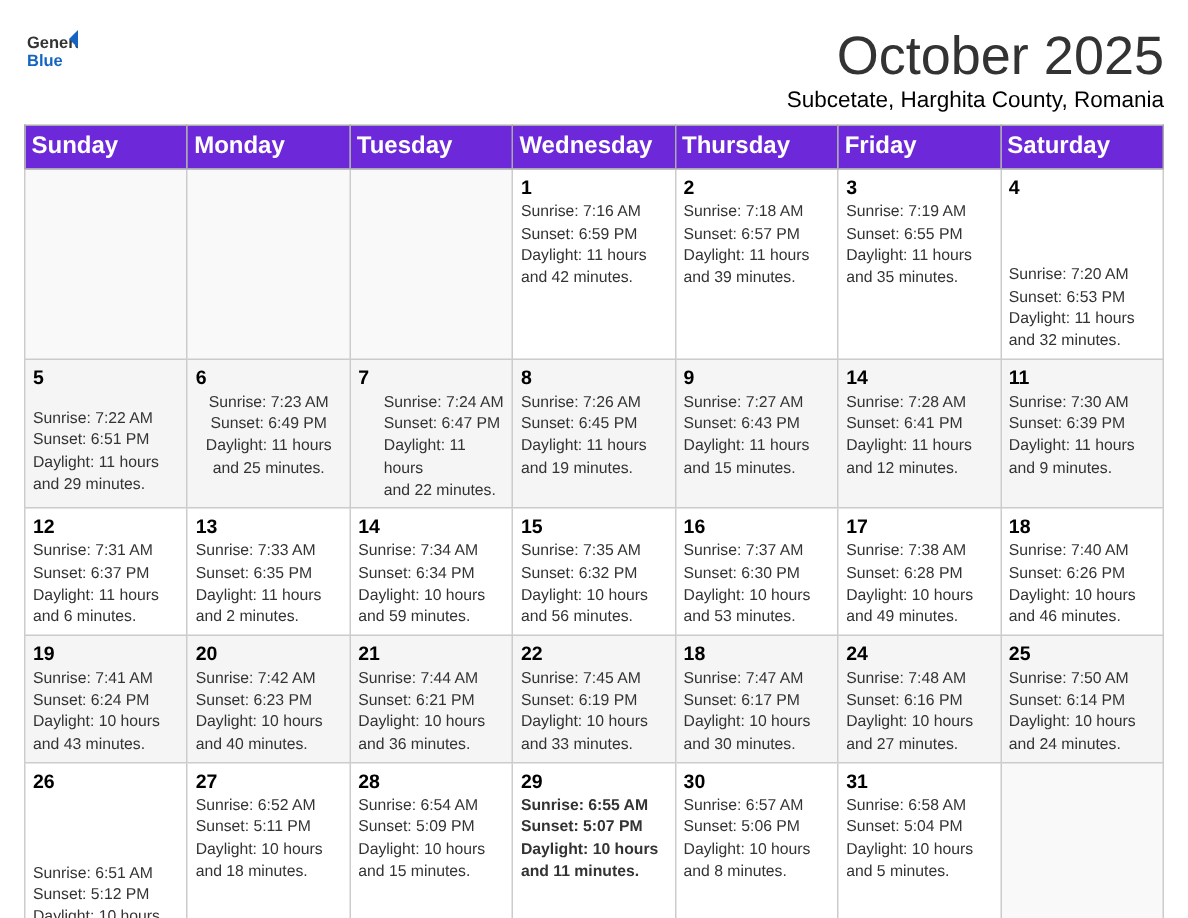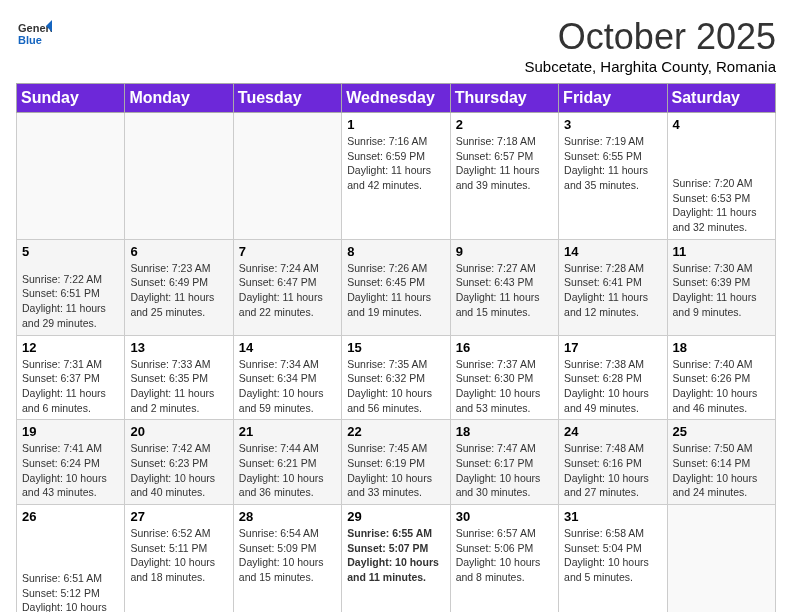--- a/index.html
+++ b/index.html
@@ -143,28 +143,28 @@
       <tr>
         <td>
           <div class="day-number">5</div>
           <div class="day-content" style="white-space: pre-line; margin-top: 13px;">Sunrise: 7:22 AM
 Sunset: 6:51 PM
 Daylight: 11 hours
 and 29 minutes.</div>
         </td>
         <td>
           <div class="day-number">6</div>
-          <div class="day-content" style="white-space: pre-line;">Sunrise: 7:23 AM
+          <div class="day-content" style="white-space: pre-line; text-align: center;">Sunrise: 7:23 AM
 Sunset: 6:49 PM
 Daylight: 11 hours
 and 25 minutes.</div>
         </td>
         <td>
           <div class="day-number">7</div>
-          <div class="day-content" style="white-space: pre-line;">Sunrise: 7:24 AM
+          <div class="day-content" style="white-space: pre-line; margin-left: 17px;">Sunrise: 7:24 AM
 Sunset: 6:47 PM
 Daylight: 11 hours
 and 22 minutes.</div>
         </td>
         <td>
           <div class="day-number">8</div>
           <div class="day-content" style="white-space: pre-line;">Sunrise: 7:26 AM
 Sunset: 6:45 PM
 Daylight: 11 hours
 and 19 minutes.</div>

